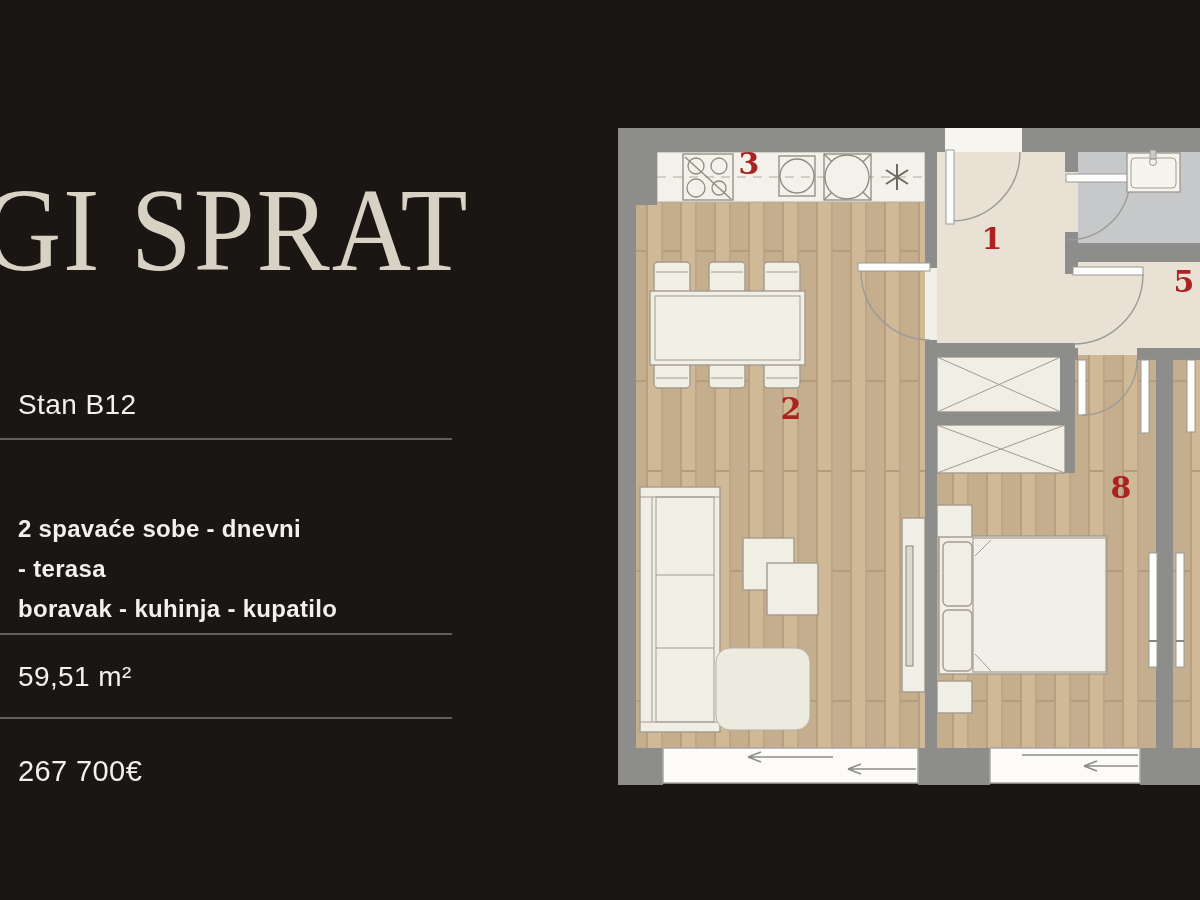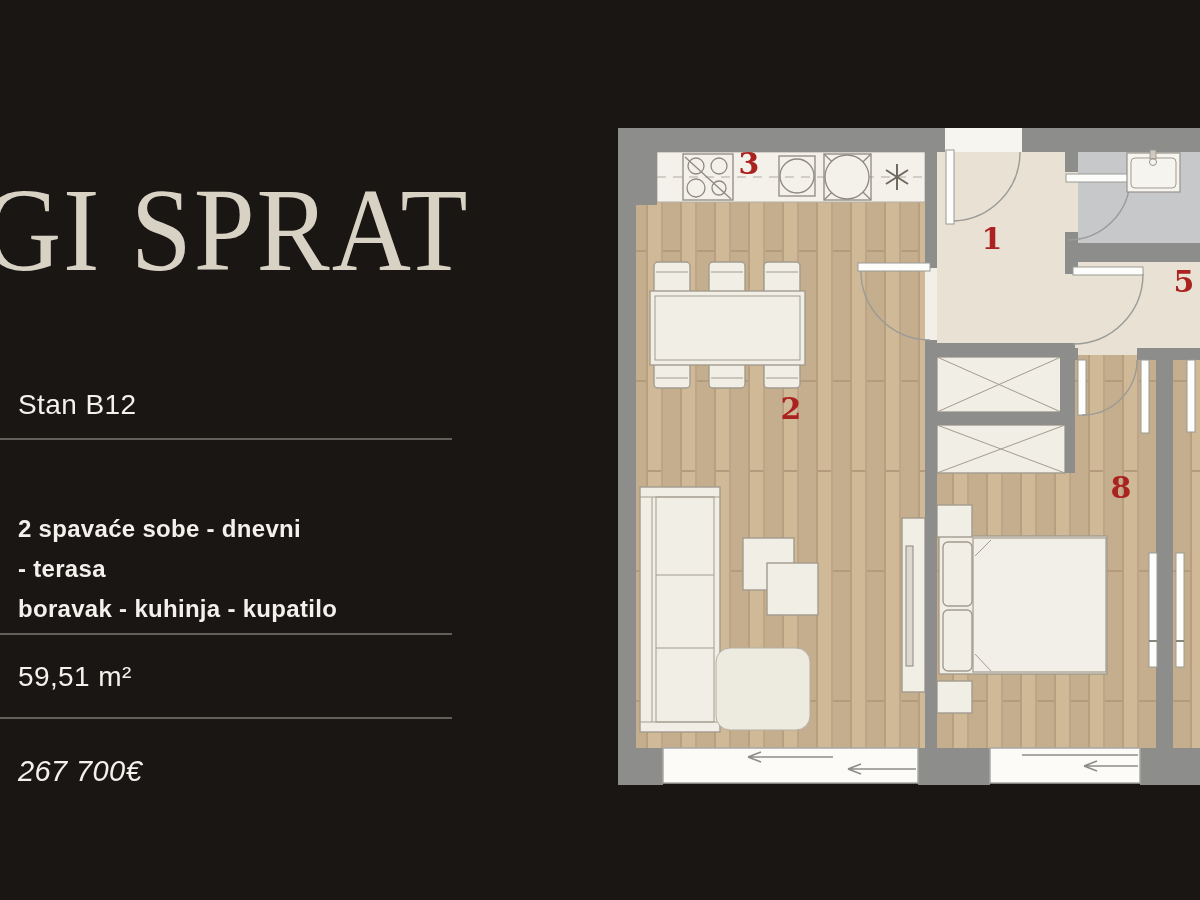--- a/index.html
+++ b/index.html
@@ -31,21 +31,21 @@
     font-size:24px;line-height:40px;letter-spacing:.3px;
     color:var(--text,#f3f1ed);
     font-weight:bold;
   }
   .area{
     position:absolute;left:18px;top:661px;
     font-size:28px;letter-spacing:.4px;color:var(--text,#f3f1ed);
   }
   .price{
     position:absolute;left:18px;top:755px;
-    font-size:29px;letter-spacing:.4px;color:var(--text,#f3f1ed);font-style:italic;
+    font-size:29px;letter-spacing:.4px;color:var(--text,#f3f1ed);
   }
   
   .plan{position:absolute;left:615px;top:125px;width:585px;height:665px;}
   .wall{fill:var(--wall,#8d8d8b);}
   .tilefloor{fill:var(--tile,#e8e1d4);}
   .bathfloor{fill:var(--bath,#c6c8ca);}
   .furn{fill:#f1eee6;stroke:#a39b8d;stroke-width:1.4;}
   .furnline{fill:none;stroke:#a39b8d;stroke-width:1;}
   .appl{fill:none;stroke:#8f8a80;stroke-width:1.3;}
   .doorleaf{fill:#fdfdfb;stroke:#9a9a96;stroke-width:1;}

